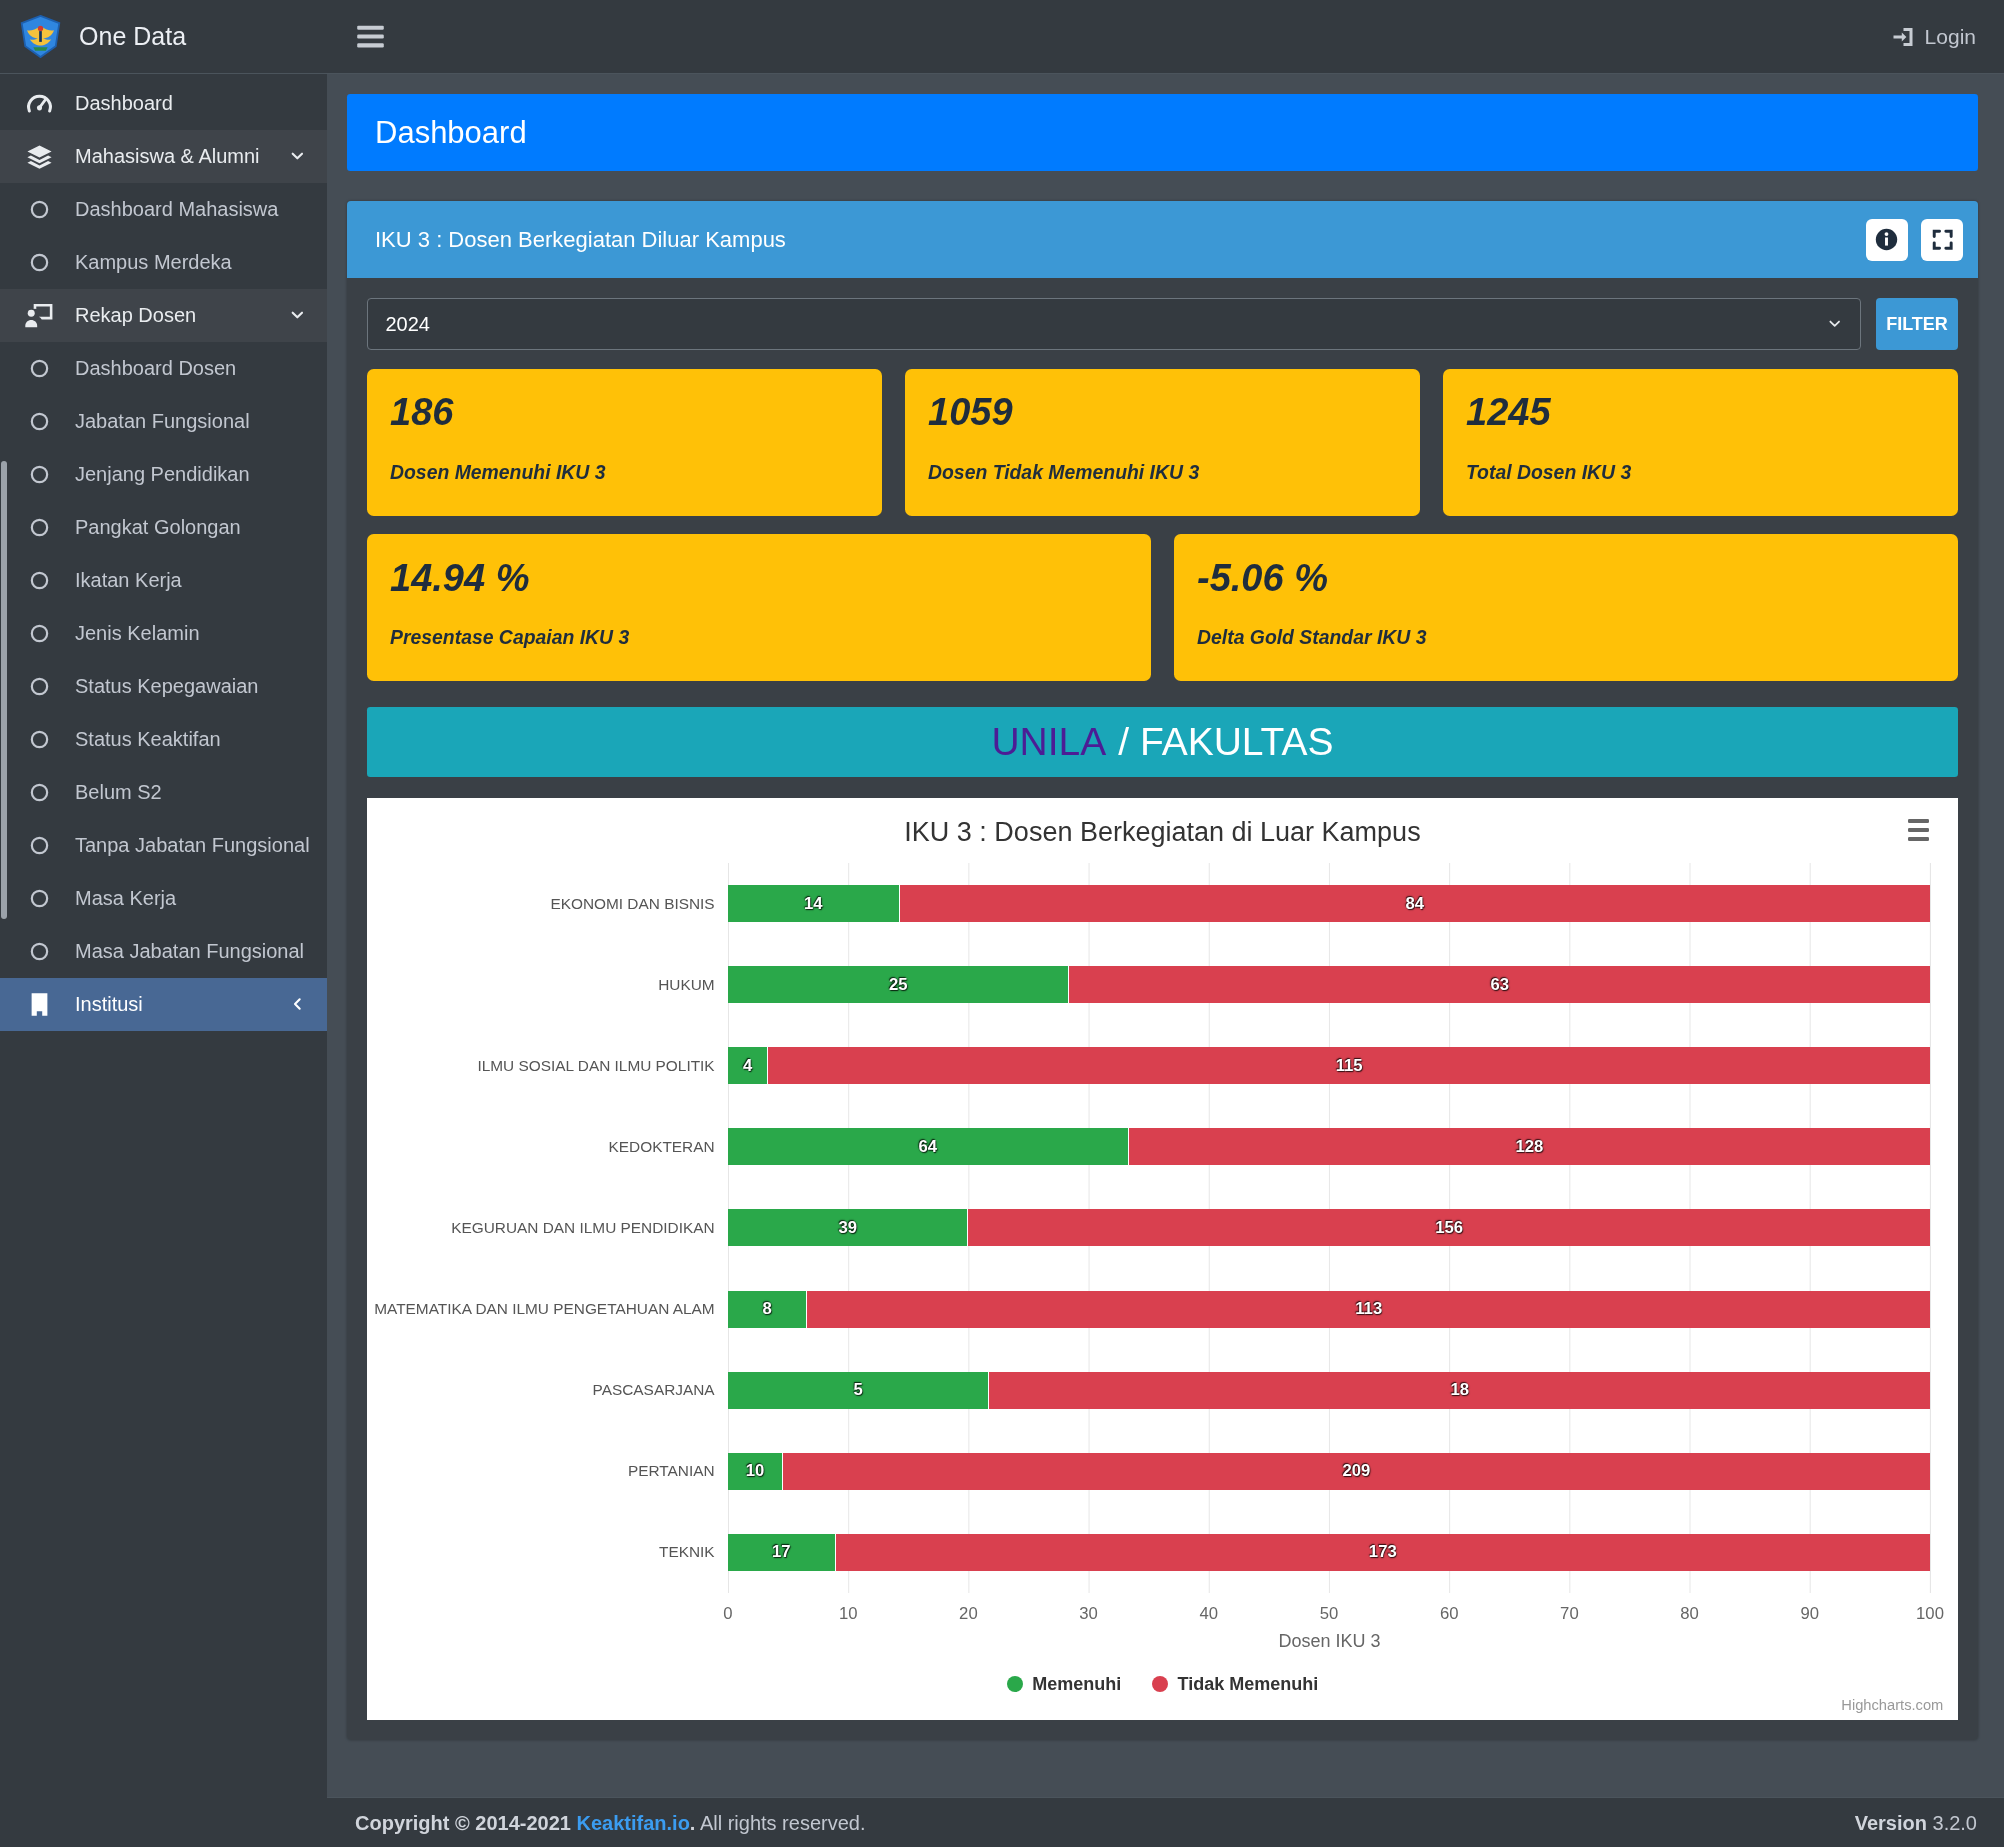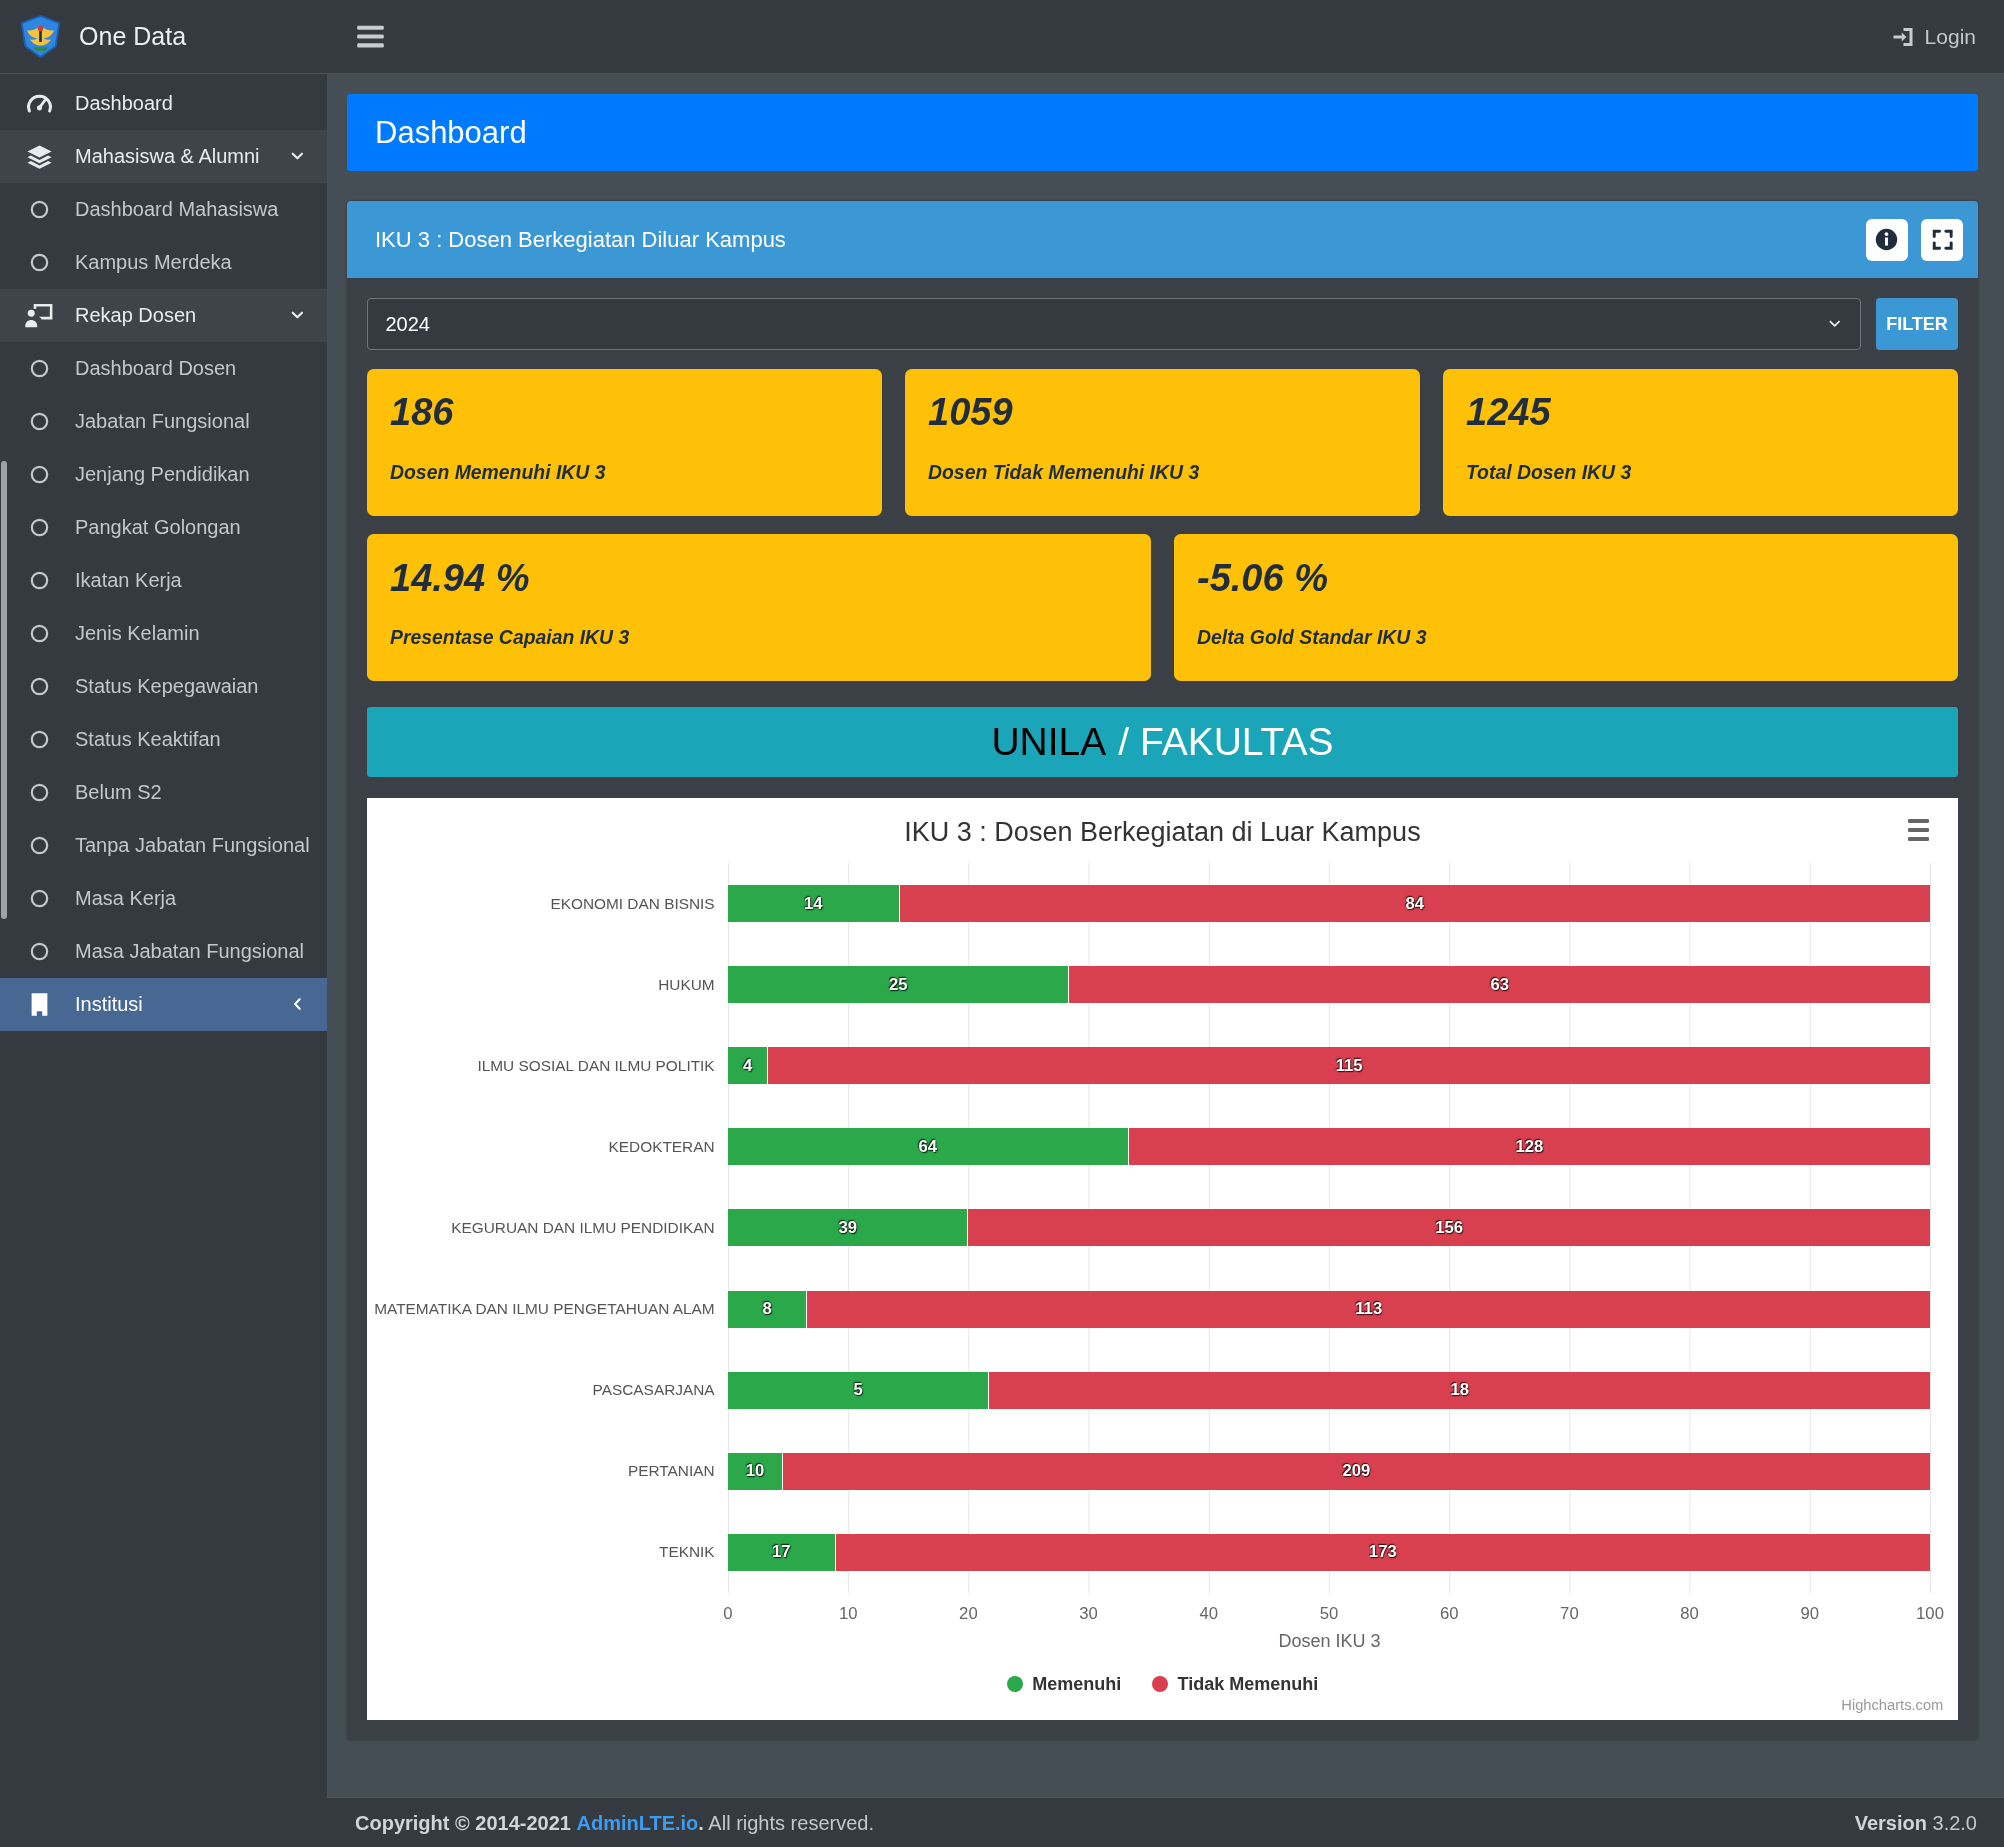--- a/index.html
+++ b/index.html
@@ -48,21 +48,21 @@
                 border-radius:4px; font-size:18px; font-weight:bold; font-family:inherit; cursor:pointer; }
   
   .stats-row { display:flex; gap:23px; margin-top:18.7px; }
   .stat { flex:1; height:147px; background:#ffc107; border-radius:6.7px; color:#1f2d3d;
           position:relative; padding:14.7px 23px;font-style:italic; }
   .stat .v { font-size:38px; font-weight:800; margin-top:8px; }
   .stat .l { position:absolute; top:92px; left:23px; font-size:19.4px; font-weight:600;text-align:center; }
   
   .teal-banner { margin-top:25.4px; height:70px; background:#1aa6b8; border-radius:3.3px;
                  display:flex; align-items:center; justify-content:center; font-size:39px; color:#fff; }
-  .teal-banner .muted { color:#000000; margin-right:12px; }
+  .teal-banner .muted { color:#4c1d95; margin-right:12px; }
   
   .chart-box { margin-top:21.4px; background:#fff; height:922px; position:relative; border-radius:0; }
   .chart-title { position:absolute; top:18.7px; left:0; right:0; text-align:center;
                  font-size:27px; color:#333; font-weight:400; }
   .context-btn { position:absolute; top:16px; right:20px; width:39px; height:32px; border:none; background:#fff;
                  border-radius:4px; display:flex; flex-direction:column; justify-content:center; gap:4.7px; align-items:center; cursor:pointer; }
   .context-btn i { display:block; width:21.4px; height:4px; background:#666; border-radius:1.3px; }
   .plot { position:absolute; left:361px; right:27px; top:65px; bottom:127px;
           background-image:linear-gradient(to right,#e6e6e6 1.3px,transparent 1.3px);
           background-size:10% 100%; border-right:1.3px solid #e6e6e6; }
@@ -437,19 +437,19 @@
         <div class="credit">Highcharts.com</div>
       </div>
 
     </div>
   </section>
 </main>
 
 <footer class="footer">
   <span>
     <b>Copyright © 2014-2021</b>
-    <a href="#">AdminLTE.io</a><b>.</b><span> All rights reserved.</span>
+    <a href="#">Keaktifan.io</a><b>.</b><span> All rights reserved.</span>
   </span>
   <span>
     <b>Version</b><span> 3.2.0</span>
   </span>
 </footer>
 
 
 </body></html>

